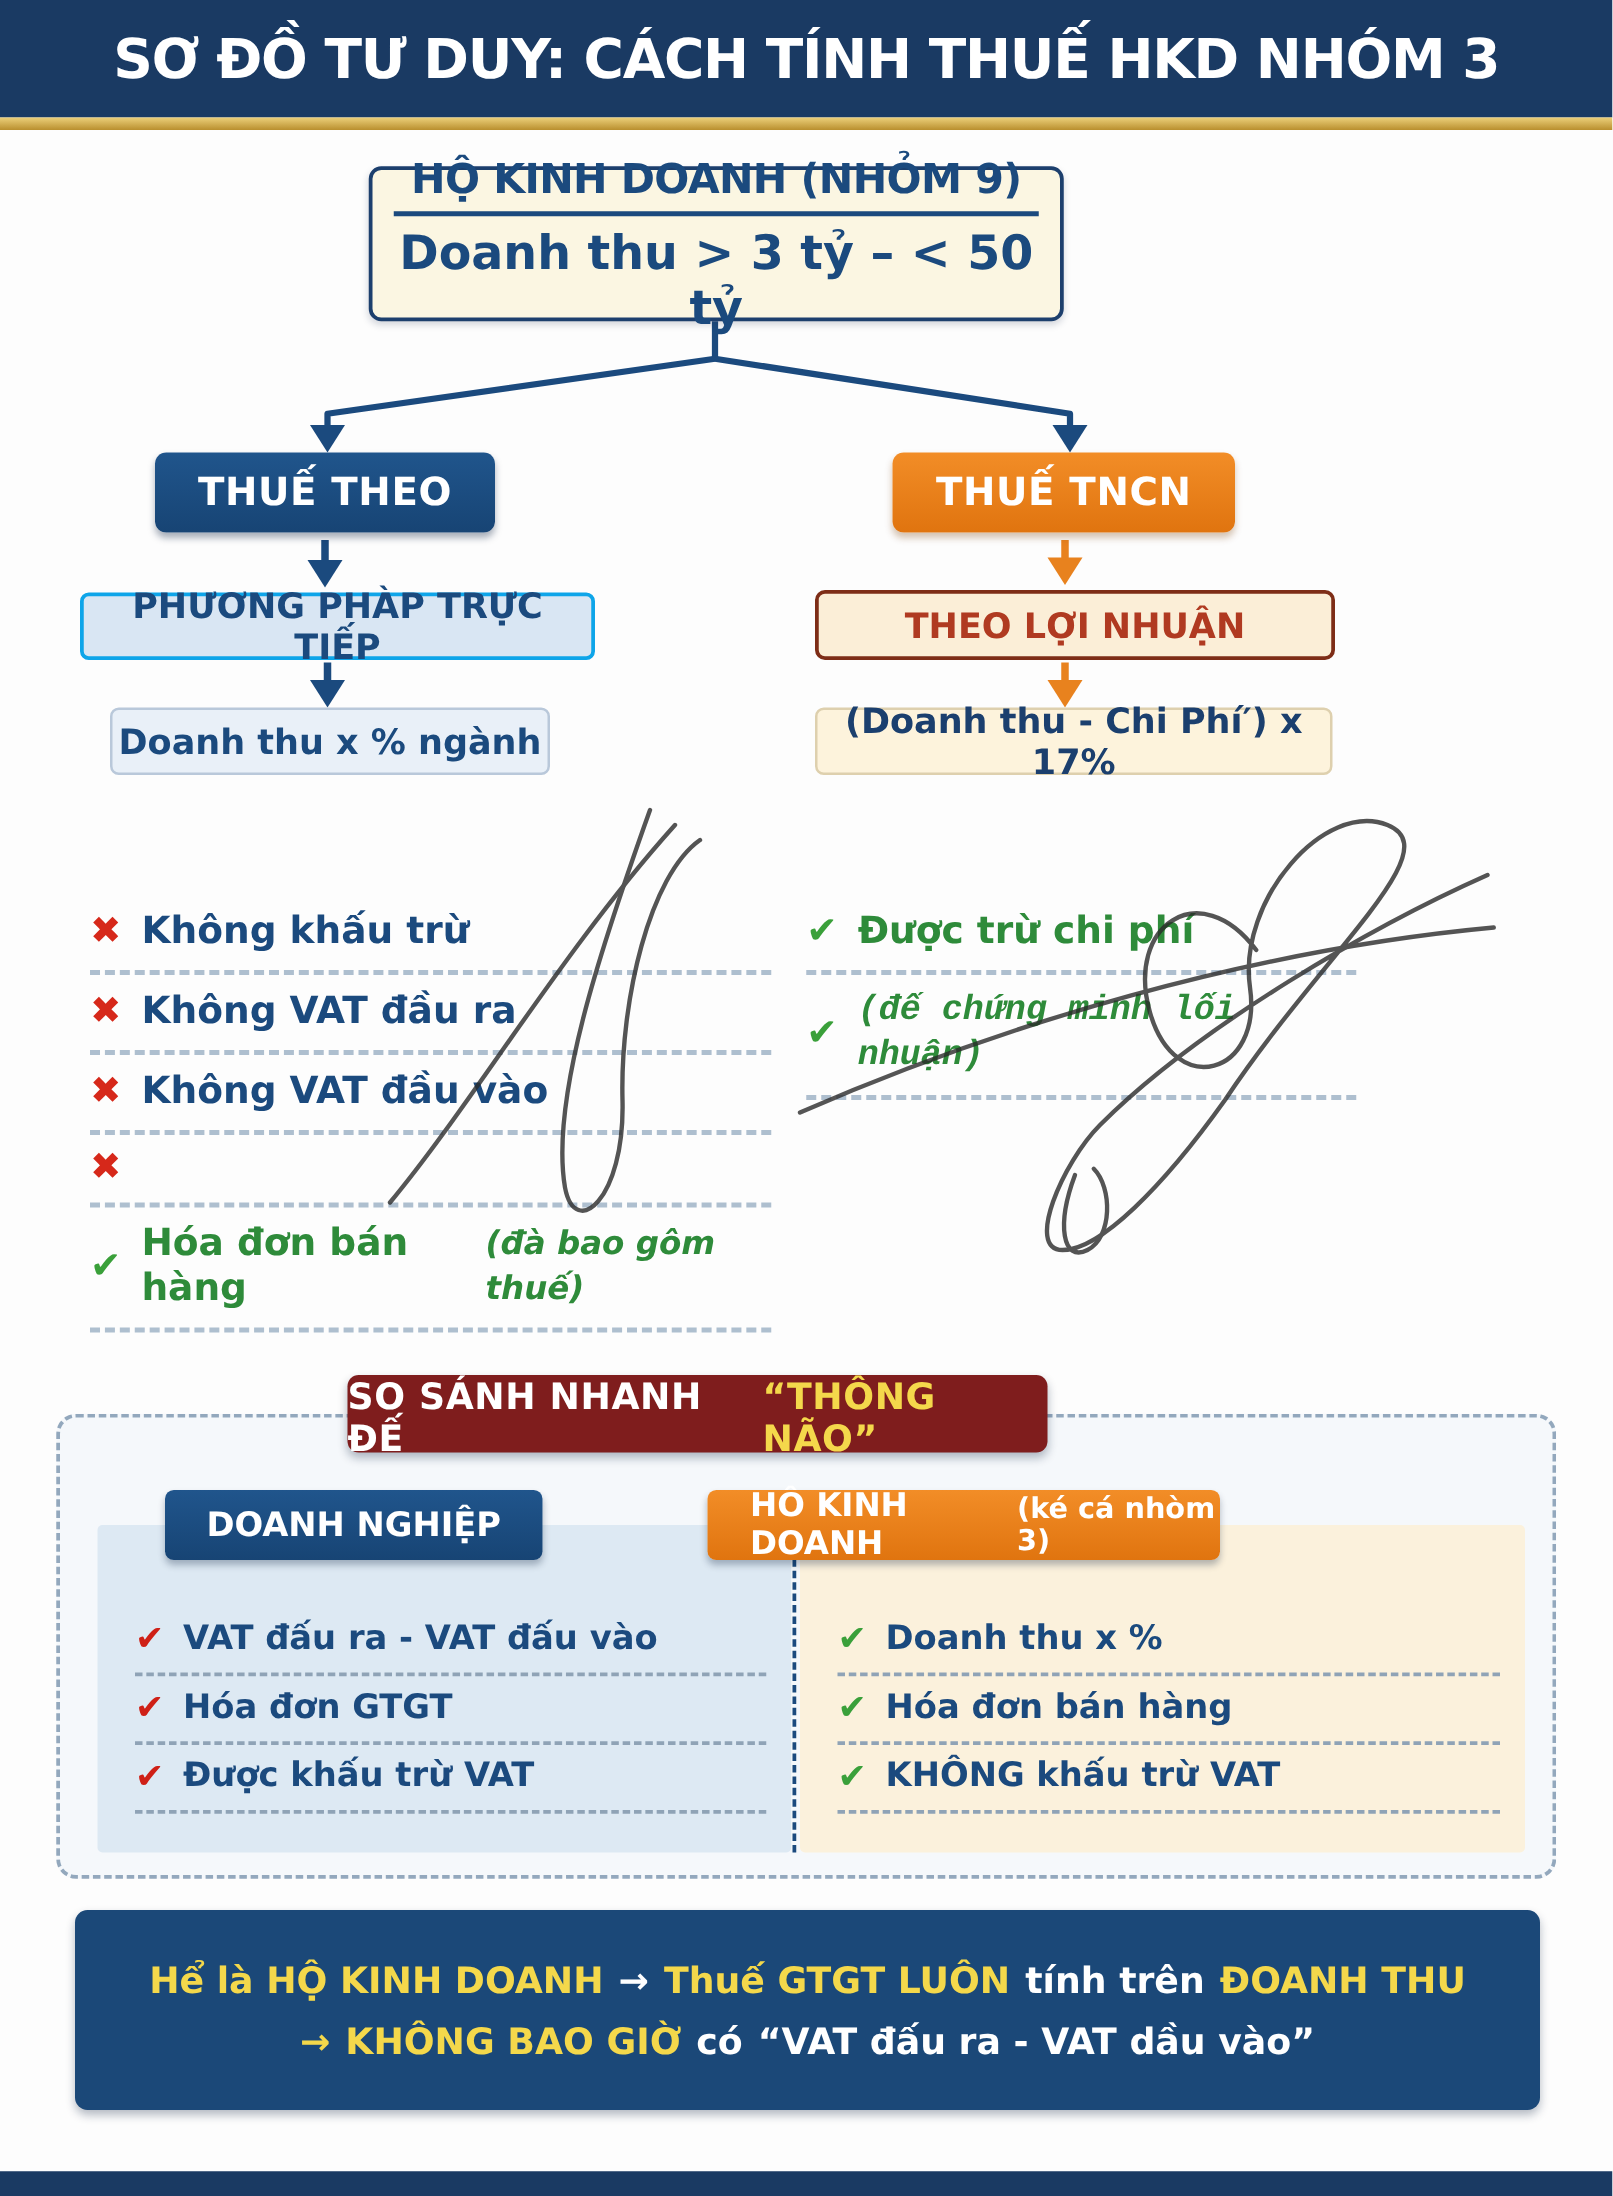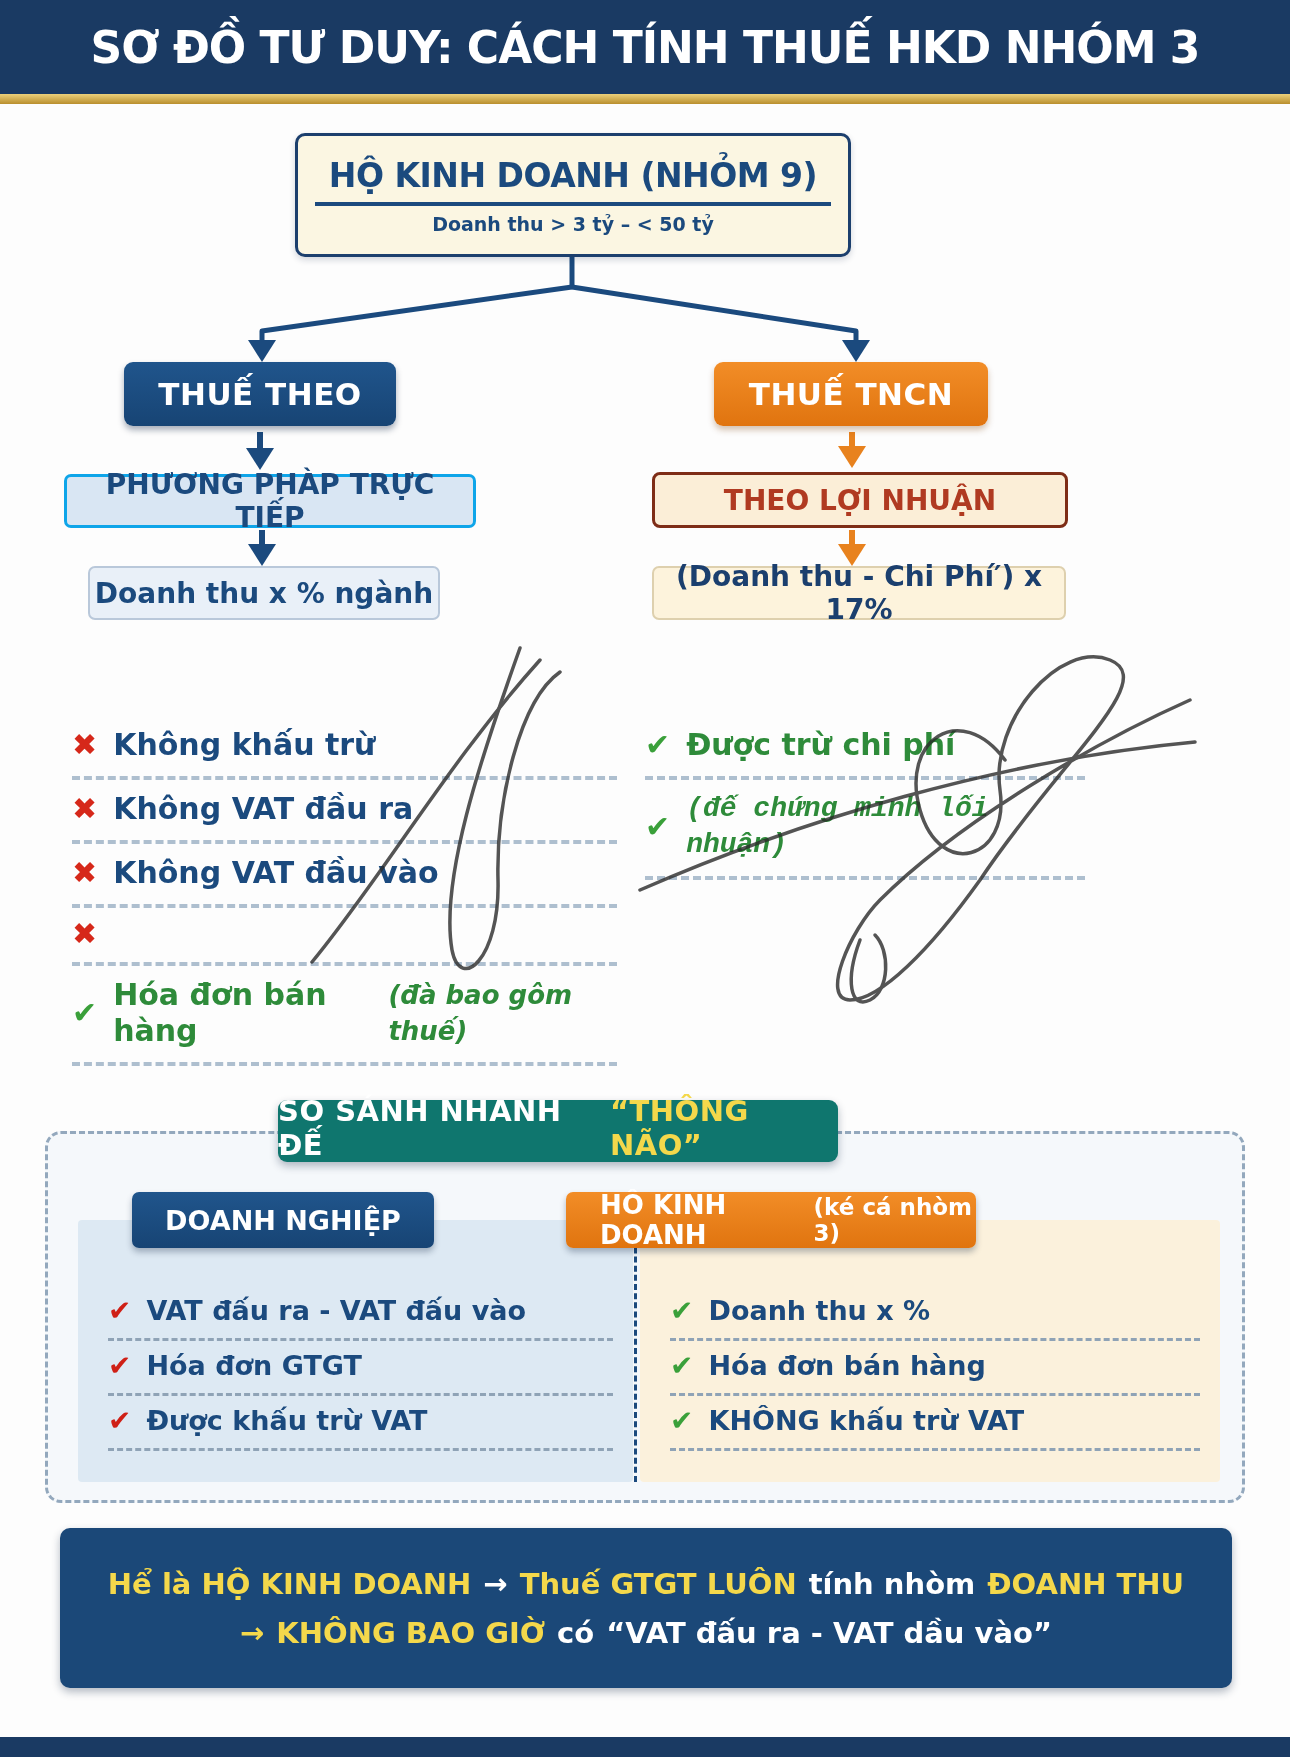--- a/index.html
+++ b/index.html
@@ -27,21 +27,21 @@
   .abs{position:absolute;box-sizing:border-box;display:flex;align-items:center;justify-content:center;text-align:center;}
   .root-box{
     left:295px;top:133px;width:556px;height:124px;flex-direction:column;
     background:#fbf6e2;border:3px solid #1c3f6d;border-radius:10px;
     box-shadow:0 3px 6px rgba(20,40,70,.18);
   }
   .root-title{
     color:#1b4a7e;font-size:33px;font-weight:bold;letter-spacing:-.5px;
     border-bottom:4px solid #1b4a7e;padding:0 14px 7px;
   }
-  .root-sub{color:#1b4a7e;font-size:19px;font-weight:bold;margin-top:7px;}
+  .root-sub{color:#1b4a7e;font-size:38px;font-weight:bold;margin-top:7px;}
 
   .branch{color:#fff;font-size:31px;font-weight:bold;border-radius:9px;letter-spacing:.5px;}
   .branch-gtgt{
     left:124px;top:362px;width:272px;height:64px;
     background:linear-gradient(#20558c,#174474);
     box-shadow:0 4px 6px rgba(10,30,60,.35);
   }
   .branch-tncn{
     left:714px;top:362px;width:274px;height:64px;
     background:linear-gradient(#f28d27,#e0740f);
@@ -83,21 +83,21 @@
   .green-text{color:#2e8b3a;}
   .note{font-style:italic;font-size:26px;font-weight:bold;}
 
   
   .compare-section{
     position:absolute;left:45px;top:1131px;width:1200px;height:372px;
     box-sizing:border-box;border:3px dashed #93a8bd;border-radius:16px;background:#f5f8fb;
   }
   .compare-banner{
     position:absolute;left:230px;top:-34px;width:560px;height:62px;
-    background:#0f766e;border-radius:9px;display:flex;align-items:flex-end;justify-content:center;gap:12px;
+    background:#7f1d1d;border-radius:9px;display:flex;align-items:flex-start;justify-content:center;gap:12px;
     box-shadow:0 4px 8px rgba(10,30,60,.3);
     font-size:29px;font-weight:bold;color:#fff;letter-spacing:.5px;
   }
   .yellow{color:#f4d84b;}
   .col-header{
     position:absolute;display:flex;align-items:center;justify-content:center;gap:10px;
     border-radius:7px;color:#fff;font-weight:bold;box-shadow:0 4px 6px rgba(10,30,60,.3);
   }
   .col-header-left{left:84px;top:58px;width:302px;height:56px;background:linear-gradient(#20558c,#174474);font-size:27px;}
   .col-header-right{left:518px;top:58px;width:376px;height:56px;background:linear-gradient(#f28d27,#e0740f);font-size:26px;padding-left:34px;}
@@ -260,21 +260,21 @@
       <span>HÔ KINH DOANH</span>
       <span class="hdr-note">(ké cá nhòm 3)</span>
     </div>
   </div>
 
   <div class="footer-banner">
     <div class="footer-line">
       <span class="yellow">Hể là HỘ KINH DOANH</span>
       <span>→</span>
       <span class="yellow ital">Thuế GTGT LUÔN</span>
-      <span class="ital">tính nhòm</span>
+      <span class="ital">tính trên</span>
       <span class="yellow">ĐOANH THU</span>
     </div>
     <div class="footer-line">
       <span class="yellow">→</span>
       <span class="yellow">KHÔNG BAO GIỜ</span>
       <span class="ital">có</span>
       <span class="ital">“VAT đấu ra - VAT dầu vào”</span>
     </div>
   </div>
 

